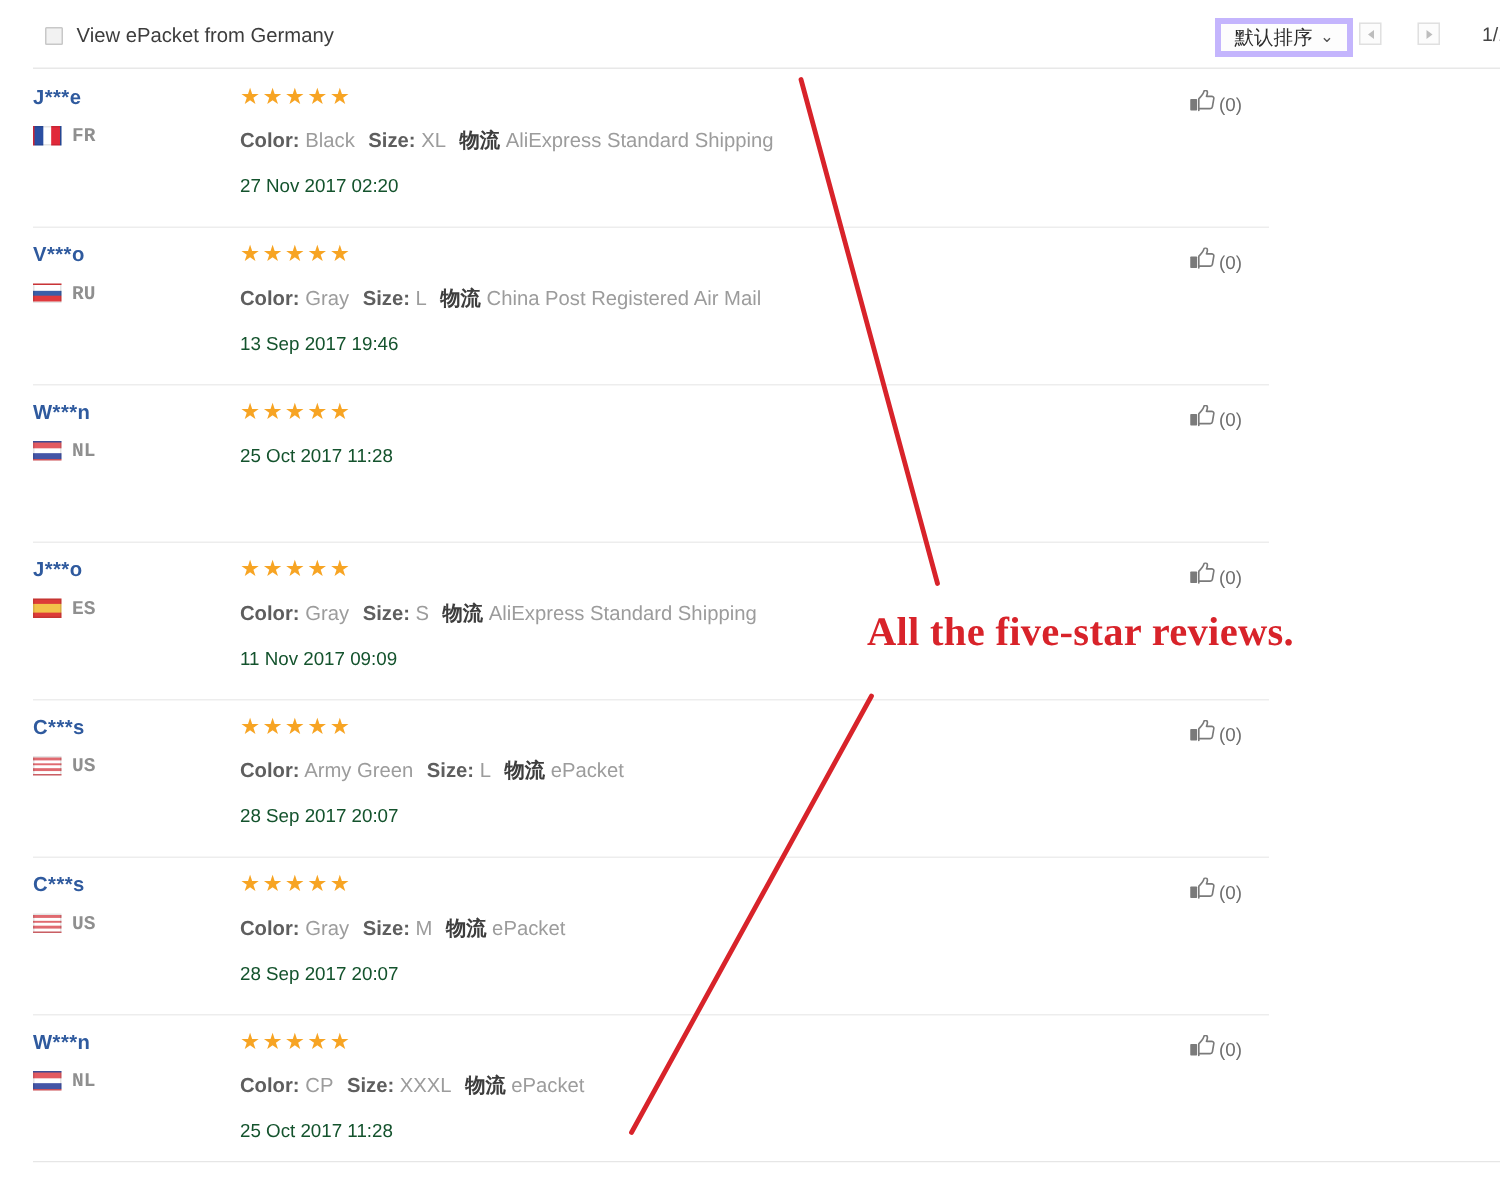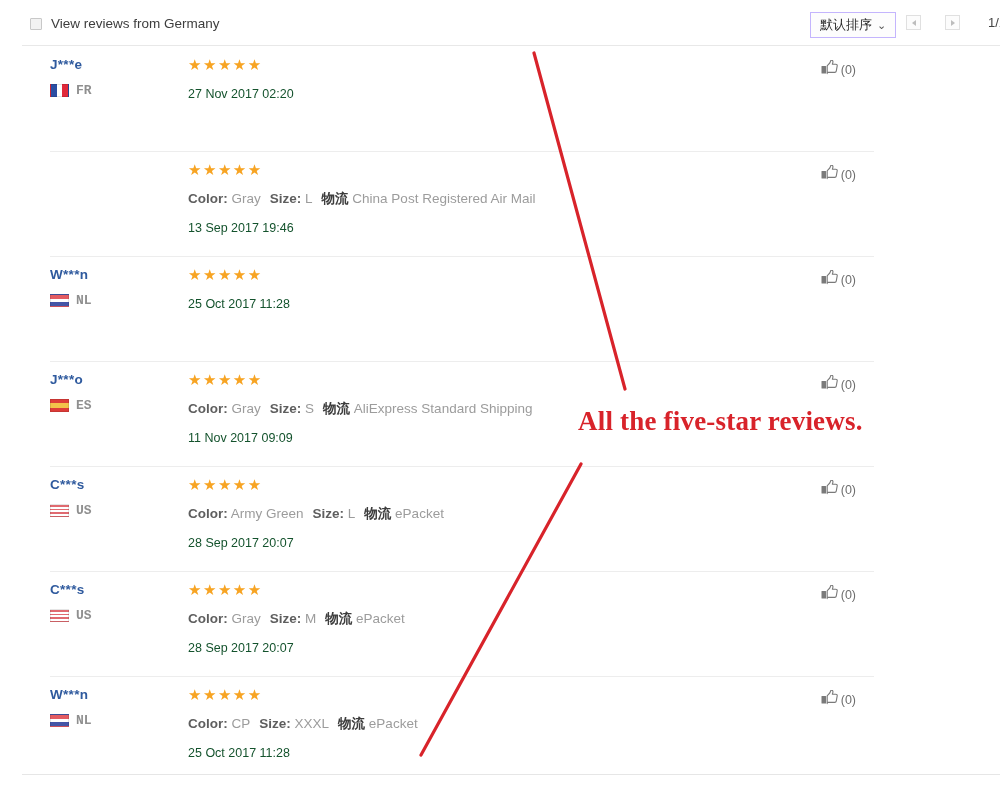--- a/index.html
+++ b/index.html
@@ -47,21 +47,21 @@
     white-space: nowrap;
   }
 
   
   #sort-select {
     position: absolute;
     left: 810px; top: 12px;
     height: 26px;
     box-sizing: border-box;
     padding: 0 9px;
-    border: 1px solid #c4b5fd;
+    border: 4px solid #c4b5fd;
     background: #fdfdfd;
     display: flex; align-items: center;
     cursor: pointer;
   }
   #sort-select-label {
     font-size: 13px;
     color: #2b2b2b;
     font-family: "DejaVu Sans", sans-serif;
     white-space: nowrap;
   }
@@ -99,21 +99,20 @@
     font-size: 13px;
     color: #444;
     white-space: nowrap;
   }
 
   
   #review-list {
     position: absolute;
     left: 0; top: 46px;
     width: 846px;
-    padding-left: 28px;
   }
   .review-row {
     position: relative;
     height: 105px;
     box-sizing: border-box;
   }
   .review-row + .review-row::before {
     content: "";
     position: absolute;
     left: 22px; right: 0; top: 0;
@@ -237,21 +236,21 @@
     letter-spacing: 0.2px;
   }
 </style>
 </head>
 <body>
 
 <div id="filter-bar">
 
   <div id="country-filter">
     <span class="checkbox-box"></span>
-    <span id="country-filter-label">View reviews from Germany</span>
+    <span id="country-filter-label">View ePacket from Germany</span>
   </div>
 
   <div id="sort-select">
     <span id="sort-select-label">默认排序</span>
     <span id="sort-chevron-icon">⌄</span>
   </div>
 
   <div id="pagination">
     <span class="page-arrow">
       <span class="tri tri-left"></span>
@@ -268,31 +267,39 @@
     <div class="review-row">
       <div class="reviewer-col">
         <div class="reviewer-name">J***e</div>
         <div class="reviewer-country">
           <span class="flag" style="background:linear-gradient(to right,#2b4ea2 0 33.33%,#ffffff 33.33% 66.66%,#e1293a 66.66% 100%);"></span>
           <span class="country-code">FR</span>
         </div>
       </div>
       <div class="review-body">
         <div class="stars">★★★★★</div>
+        <div class="attrs"><span class="k">Color:</span> <span>Black</span><span class="sep"></span><span class="k">Size:</span> <span>XL</span><span class="sep"></span><span class="logistics-cn">物流</span> <span>AliExpress Standard Shipping</span></div>
         <div class="review-date">27 Nov 2017 02:20</div>
       </div>
       <div class="helpful">
         <span class="thumb-icon"><svg width="17" height="15" viewBox="0 0 17 15" fill="currentColor" aria-hidden="true">
             <rect x="0.5" y="6" width="4.6" height="7.6" rx="0.5"></rect>
             <path d="M6.2 13.6V6.2c0-.3.15-.55.35-.75C7.7 4.3 9.2 2.9 9.5 1.3c.1-.6.5-1.1 1.1-1.1.8 0 1.35.7 1.35 1.5 0 .8-.3 1.7-.6 2.5h3.4c.9 0 1.6.75 1.45 1.6l-.95 5.4c-.12.7-.74 1.2-1.45 1.2H6.2z" fill="none" stroke="currentColor" stroke-width="1.1" stroke-linejoin="round"></path>
           </svg></span>
         <span class="helpful-count">(0)</span>
       </div>
     </div>
     <div class="review-row">
+      <div class="reviewer-col">
+        <div class="reviewer-name">V***o</div>
+        <div class="reviewer-country">
+          <span class="flag" style="background:linear-gradient(to bottom,#ffffff 0 33.33%,#3a5fa8 33.33% 66.66%,#e03a3e 66.66% 100%);"></span>
+          <span class="country-code">RU</span>
+        </div>
+      </div>
       <div class="review-body">
         <div class="stars">★★★★★</div>
         <div class="attrs"><span class="k">Color:</span> <span>Gray</span><span class="sep"></span><span class="k">Size:</span> <span>L</span><span class="sep"></span><span class="logistics-cn">物流</span> <span>China Post Registered Air Mail</span></div>
         <div class="review-date">13 Sep 2017 19:46</div>
       </div>
       <div class="helpful">
         <span class="thumb-icon"><svg width="17" height="15" viewBox="0 0 17 15" fill="currentColor" aria-hidden="true">
             <rect x="0.5" y="6" width="4.6" height="7.6" rx="0.5"></rect>
             <path d="M6.2 13.6V6.2c0-.3.15-.55.35-.75C7.7 4.3 9.2 2.9 9.5 1.3c.1-.6.5-1.1 1.1-1.1.8 0 1.35.7 1.35 1.5 0 .8-.3 1.7-.6 2.5h3.4c.9 0 1.6.75 1.45 1.6l-.95 5.4c-.12.7-.74 1.2-1.45 1.2H6.2z" fill="none" stroke="currentColor" stroke-width="1.1" stroke-linejoin="round"></path>
           </svg></span>

